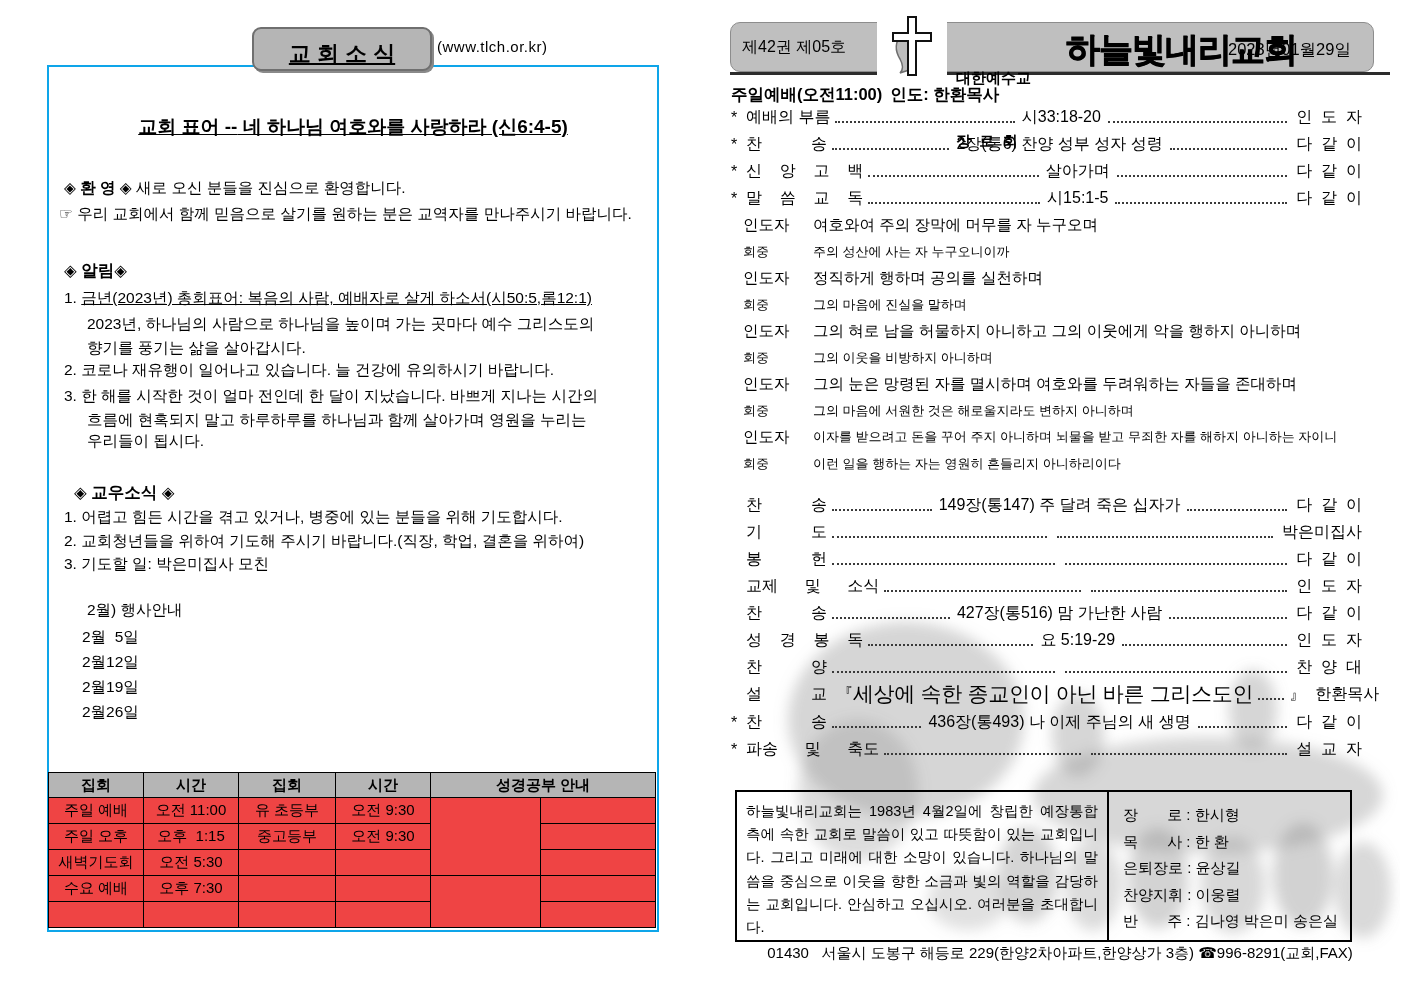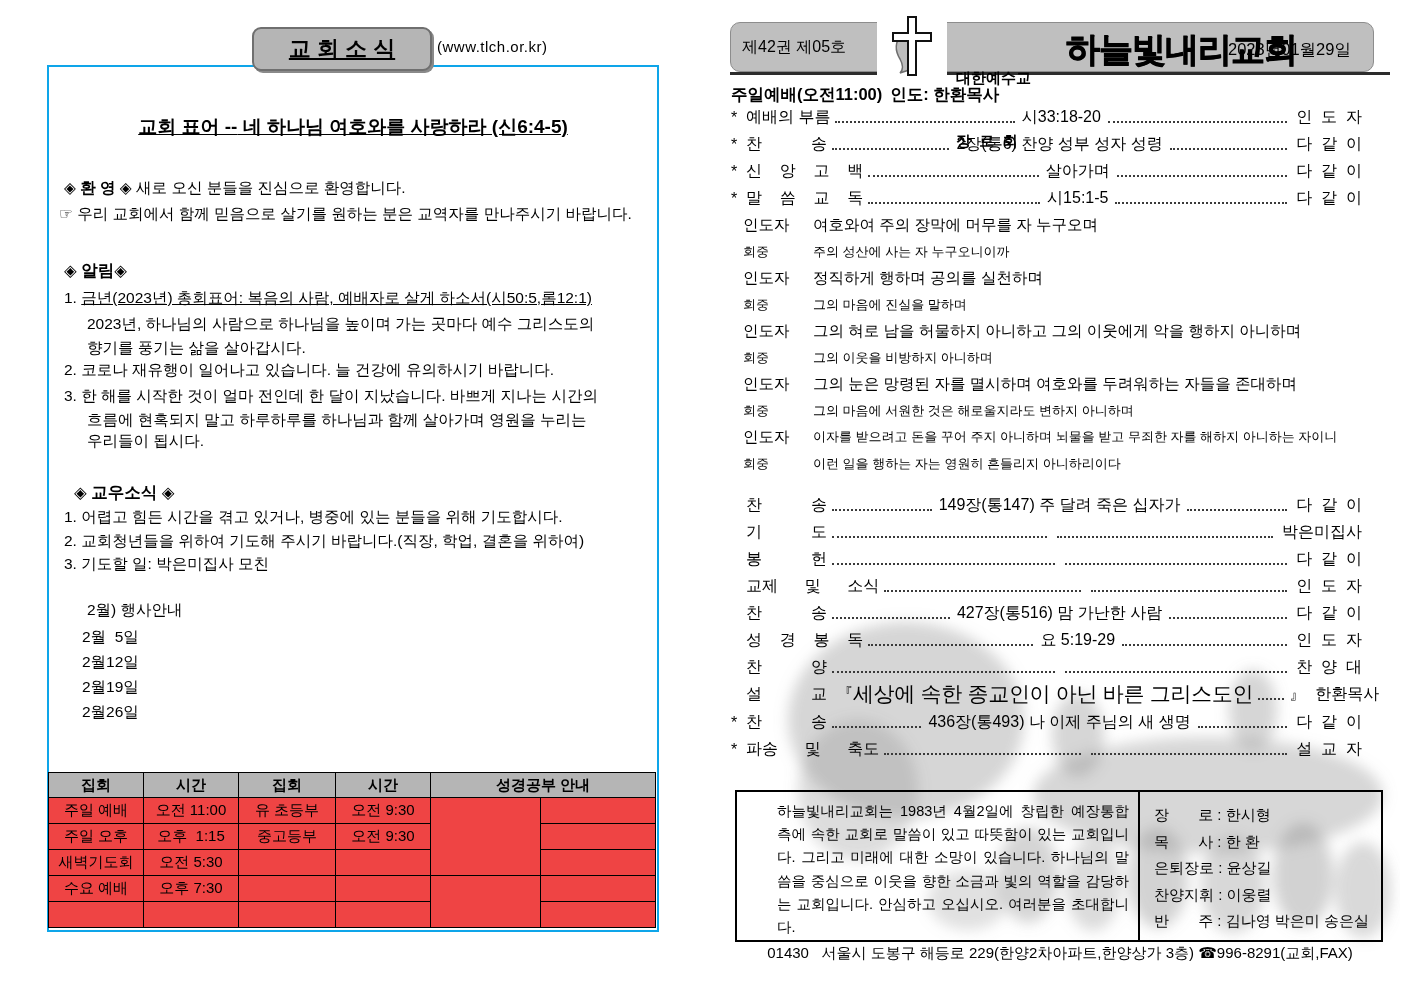--- a/index.html
+++ b/index.html
@@ -5,21 +5,21 @@
   html,body{margin:0;padding:0;background:#fff;}
   body{width:1403px;height:992px;position:relative;overflow:hidden;
        font-family:"Liberation Sans","DejaVu Sans",sans-serif;color:#000;}
   .abs{position:absolute;}
   .pre{white-space:pre;}
   .b{font-weight:bold;}
   .u{text-decoration:underline;}
 
   
   .title-badge{left:252px;top:27px;width:176px;height:40px;background:#b5b5b5;
-    border:2px solid #6f6f6f;border-radius:9px;display:flex;align-items:center;
+    border:2px solid #6f6f6f;border-radius:9px;display:flex;align-items:flex-end;
     justify-content:center;font-size:22px;font-weight:bold;z-index:3;box-shadow:2px 2px 0 #8a8a8a;}
   .site-url{left:437px;top:38px;font-size:15px;letter-spacing:.5px;}
   .content-box{left:47px;top:65px;width:608px;height:863px;border:2px solid #0ea5e9;z-index:1;}
   .lp-line{position:absolute;font-size:15.5px;white-space:nowrap;line-height:20px;}
   .motto{left:0;right:0;top:47px;text-align:center;font-size:19px;font-weight:bold;}
   .motto span{text-decoration:underline;}
   .lp-item{height:23.5px;font-size:15.5px;white-space:nowrap;line-height:23.5px;}
   .lp-date{height:25px;font-size:15.5px;white-space:pre;line-height:25px;}
 
   
@@ -58,21 +58,21 @@
   .resp-row .txt{white-space:nowrap;}
   .resp-row.bold{font-weight:normal;font-size:13px;}
   .resp-row.small .txt{font-size:13px;}
 
   .sermon-row{left:731px;top:678px;width:631px;height:32px;display:flex;align-items:center;
     font-size:16px;z-index:1;}
   .sermon-row .ttl{font-weight:normal;font-size:21px;white-space:nowrap;letter-spacing:-.3px;}
   .sermon-row .leader{flex:0 0 26px;}
 
   .info-box{left:735px;top:790px;width:613px;height:148px;border:2px solid #000;
-    display:flex;z-index:1;background:transparent;padding-left:31px;}
+    display:flex;z-index:1;background:transparent;}
   .info-left{width:372px;border-right:2px solid #000;box-sizing:border-box;
     padding:8px 9px 0 9px;font-size:14.5px;line-height:1.6;text-align:justify;}
   .info-right{flex:1;padding:10px 0 0 14px;font-size:15px;}
   .staff-row{height:26.5px;line-height:26.5px;white-space:pre;}
 
   .footer{left:730px;top:944px;width:660px;text-align:center;font-size:15px;z-index:1;white-space:pre;}
 
   .wash{left:728px;top:570px;width:672px;height:400px;z-index:0;pointer-events:none;}
 </style>
 </head>

